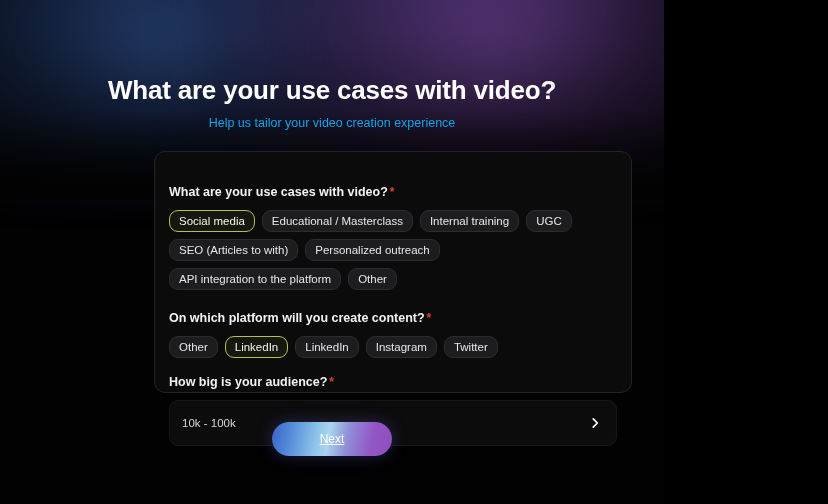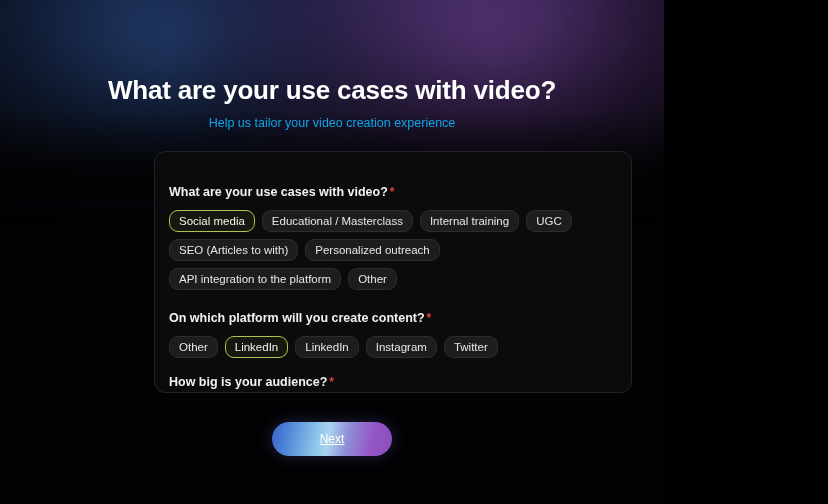--- a/index.html
+++ b/index.html
@@ -259,20 +259,28 @@
         <button class="chip">LinkedIn</button>
         <button class="chip">Instagram</button>
         <button class="chip">Twitter</button>
       </div>
     </div>
 
     <div class="group third">
       <div class="field-label">
         <span>How big is your audience?</span><span class="req">*</span>
       </div>
+      <div class="select-row">
+        <span class="select-value">10k - 100k</span>
+        <span class="chevron">
+          <svg viewBox="0 0 24 24" width="14" height="14" fill="none" stroke="currentColor" stroke-width="3" stroke-linecap="round" stroke-linejoin="round">
+            <polyline points="9 5 16 12 9 19"></polyline>
+          </svg>
+        </span>
+      </div>
     </div>
 
   </div>
 
   <div class="next-wrap">
     <button class="next-btn">Next</button>
   </div>
 
 </div>
 

